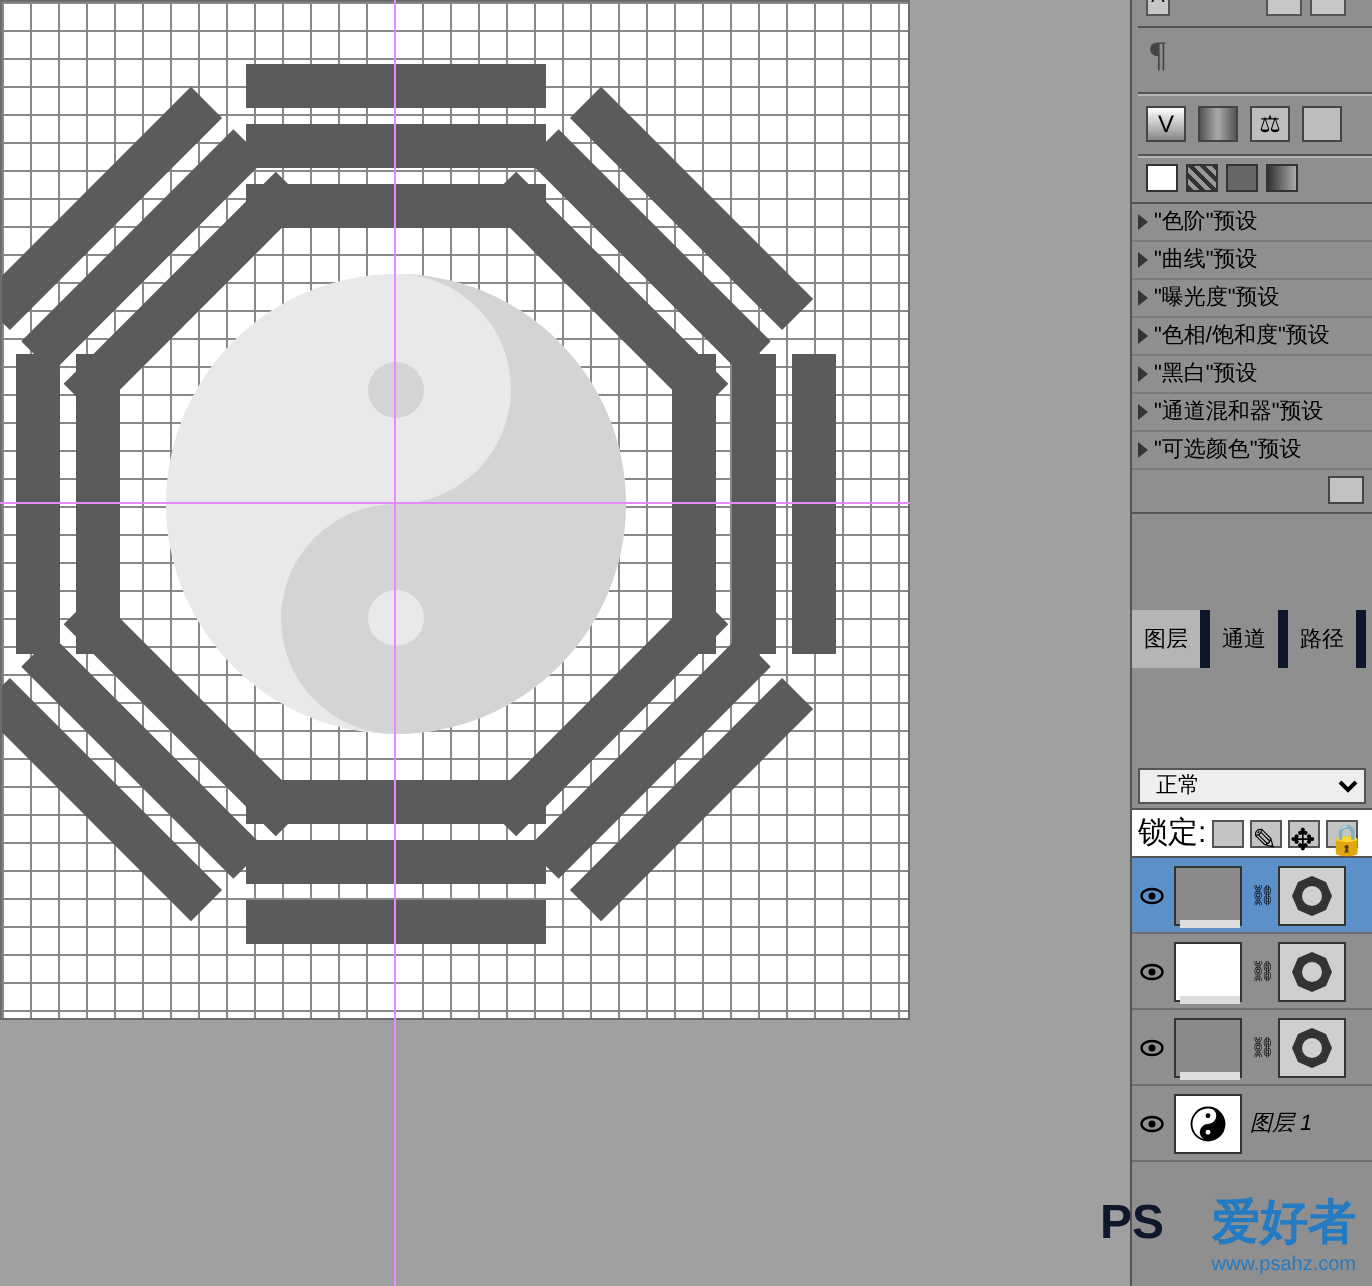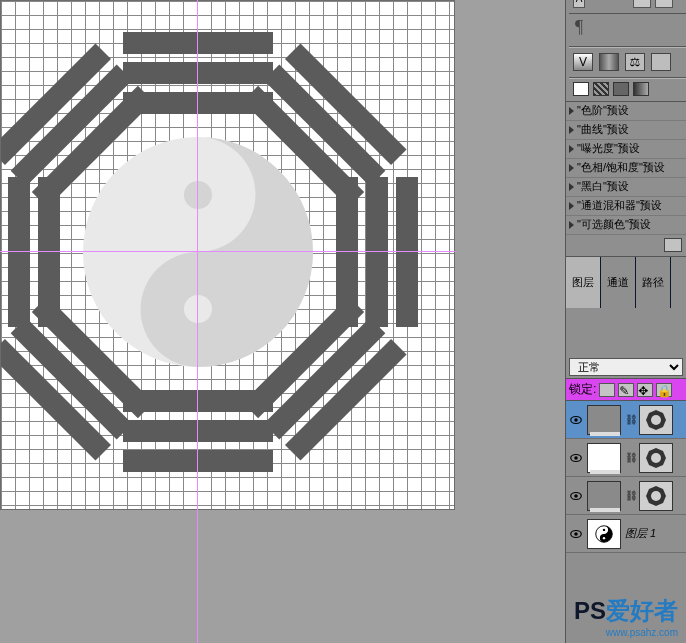--- a/index.html
+++ b/index.html
@@ -33,42 +33,42 @@
   .adj-row { display: flex; gap: 4px; padding: 2px 4px; }
   .adj-ic { width: 16px; height: 14px; border: 1px solid #333; }
 
   .presets { border-top: 1px solid #555; margin-top: 3px; }
   .preset-item { display: flex; align-items: center; padding: 1px 4px 2px 2px; border-bottom: 1px solid #7a7a7a; font-size: 11px; color: #000; cursor: pointer; background:#8f8f8f; }
   .tri { width: 0; height: 0; border-top: 4px solid transparent; border-bottom: 4px solid transparent; border-left: 5px solid #333; margin: 0 3px 0 1px; }
   .preset-corner { display:flex; justify-content:flex-end; padding:3px 4px 4px 4px; }
   .corner-ic { width:18px; height:14px; border:1px solid #444; background:#c2c2c2; }
 
   .layer-tabs { display: flex; background: #8f8f8f; border-top: 1px solid #555; }
-  .tab { font-size: 11px; padding: 18px 6px; border-right: 1px solid #0f172a; cursor:pointer; }
+  .tab { font-size: 11px; padding: 7px 6px; border-right: 5px solid #0f172a; cursor:pointer;margin-top:48px; }
   .tab.active { background: #b5b5b5; }
   .blend-row { display: flex; align-items: center; background: #8f8f8f; padding: 2px 3px; border-bottom: 1px solid #555; margin-top: 48px; }
   .blend-select { width: 100%; height: 18px; font-size: 11px; background: #eee; border: 1px solid #555; padding-left: 4px; }
-  .lock-row { display: flex; align-items: center; gap: 3px; background: #d946ef; padding: 2px 3px; border-bottom: 1px solid #555; font-size: 12px; }
+  .lock-row { display: flex; align-items: center; gap: 3px; background: #ffffff; padding: 2px 3px; border-bottom: 1px solid #555; font-size: 15px; }
   .lockic { width: 16px; height: 14px; border: 1px solid #555; background: #c4c4c4; }
 
   .layer-list { background: #8f8f8f; }
   .layer-row { display: flex; align-items: center; padding: 2px 3px; border-bottom: 1px solid #6e6e6e; gap: 4px; min-height: 38px; }
   .layer-row.selected { background: #5b90c8; }
   .eye { width: 14px; height: 14px; display: flex; align-items: center; justify-content: center; }
   .eye svg { width:14px; height:14px; }
   .thumb { width: 34px; height: 30px; border: 1px solid #333; background: #fff; display:flex; align-items:center; justify-content:center; position:relative; }
   .thumb.gray { background: linear-gradient(#8a8a8a,#8a8a8a); }
   .thumb.bagua svg { width:24px; height:24px; }
   .link-ic { width: 10px; font-size: 10px; color: #000; text-align:center; }
   .layer-label { font-size: 11px; color: #000; font-style: italic; }
 
   .watermark { position: absolute; right: 8px; bottom: 5px; text-align: right; z-index:50; }
   .wm-main { font-size: 24px; font-weight: bold; }
   .wm-ps { color: #0f172a; }
-  .wm-z { color: #257bc2; }
+  .wm-z { color: #257bc2; margin-left: 24px; }
   .wm-url { font-size: 10px; color: #257bc2; }
 </style>
 </head>
 <body>
 
 <div class="canvas-wrap">
   <div class="canvas">
 
     <svg class="bagua-shape" width="430" height="510" viewBox="0 0 430 510" style="left:0;top:0;">
       <defs>

